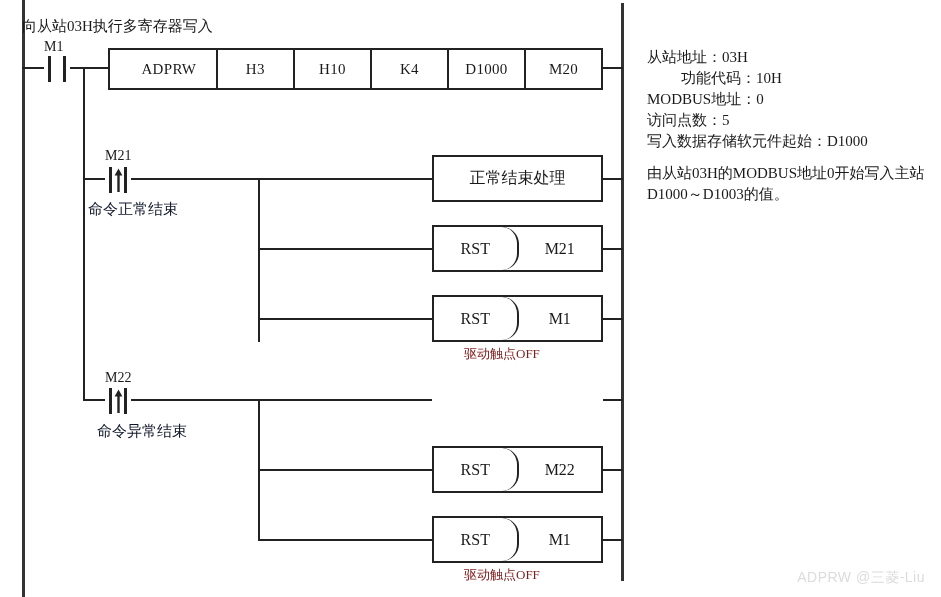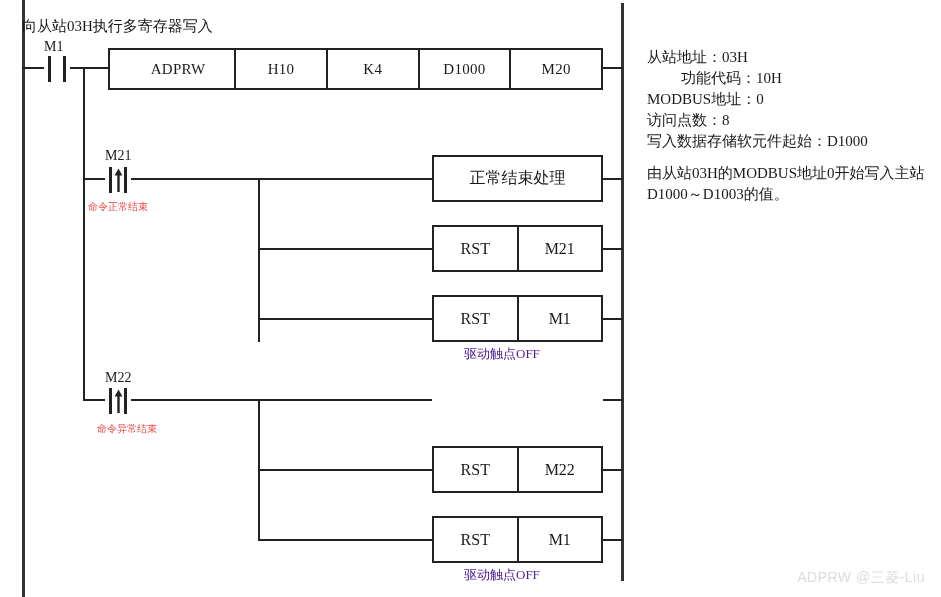--- a/index.html
+++ b/index.html
@@ -40,29 +40,29 @@
   }
   .device-label {
     position: absolute;
     font-size: 14px;
     font-family: "Liberation Serif", "DejaVu Serif", serif;
     white-space: nowrap;
     color: #1a1a1a;
   }
   .under-label {
     position: absolute;
-    font-size: 10px;
-    white-space: nowrap;
-    color: #ef4444;
+    font-size: 15px;
+    white-space: nowrap;
+    color: #0f172a;
   }
   .box-note {
     position: absolute;
     font-size: 13px;
     white-space: nowrap;
-    color: #4c1d95;
+    color: #7f1d1d;
   }
 
   
   .contact {
     position: absolute;
     width: 26px;
     height: 26px;
   }
   .contact .bar {
     position: absolute;
@@ -112,20 +112,21 @@
     align-items: stretch;
   }
   .obox .cell {
     display: flex;
     align-items: center;
     justify-content: center;
     font-size: 16px;
     border-right: 2px solid #222;
     box-sizing: border-box;
     white-space: nowrap;
+    border-radius: 17px;
   }
   .obox .cell:last-child { border-right: none; }
 
   
   #info-pane {
     position: absolute;
     left: 625px; top: 0;
     width: 316px; height: 597px;
     background: #fff;
   }
@@ -193,20 +194,21 @@
       <div class="bar l"></div>
       <div class="bar r"></div>
     </div>
 
     <div class="hline" style="left:70px; top:67px; width:38px;"></div>
 
     <div class="vline" style="left:83px; top:67px; height:332px;"></div>
 
     <div class="fbox" style="left:108px; top:48px; width:495px; height:42px;">
       <div class="cell" style="flex:1.25">ADPRW</div>
+      <div class="cell" style="flex:1">H3</div>
       <div class="cell" style="flex:1">H10</div>
       <div class="cell" style="flex:1">K4</div>
       <div class="cell" style="flex:1">D1000</div>
       <div class="cell" style="flex:1">M20</div>
     </div>
 
     <div class="hline" style="left:603px; top:67px; width:20px;"></div>
 
     <div class="device-label" style="left:105px; top:148px;">M21</div>
 
@@ -280,21 +282,21 @@
     <div class="box-note" style="left:464px; top:566px;">驱动触点OFF</div>
 
   </div>
 
   <div id="info-pane">
 
 
     <div class="info-line" style="top:50px;">从站地址：03H</div>
     <div class="info-line" style="top:71px;margin-left:34px;">功能代码：10H</div>
     <div class="info-line" style="top:92px;">MODBUS地址：0</div>
-    <div class="info-line" style="top:113px;">访问点数：8</div>
+    <div class="info-line" style="top:113px;">访问点数：5</div>
     <div class="info-line" style="top:134px;">写入数据存储软元件起始：D1000</div>
 
     <div class="info-para" style="top:163px;">由从站03H的MODBUS地址0开始写入主站D1000～D1003的值。</div>
 
   </div>
 
   <div id="watermark">ADPRW @三菱-Liu</div>
 
 </div>
 

